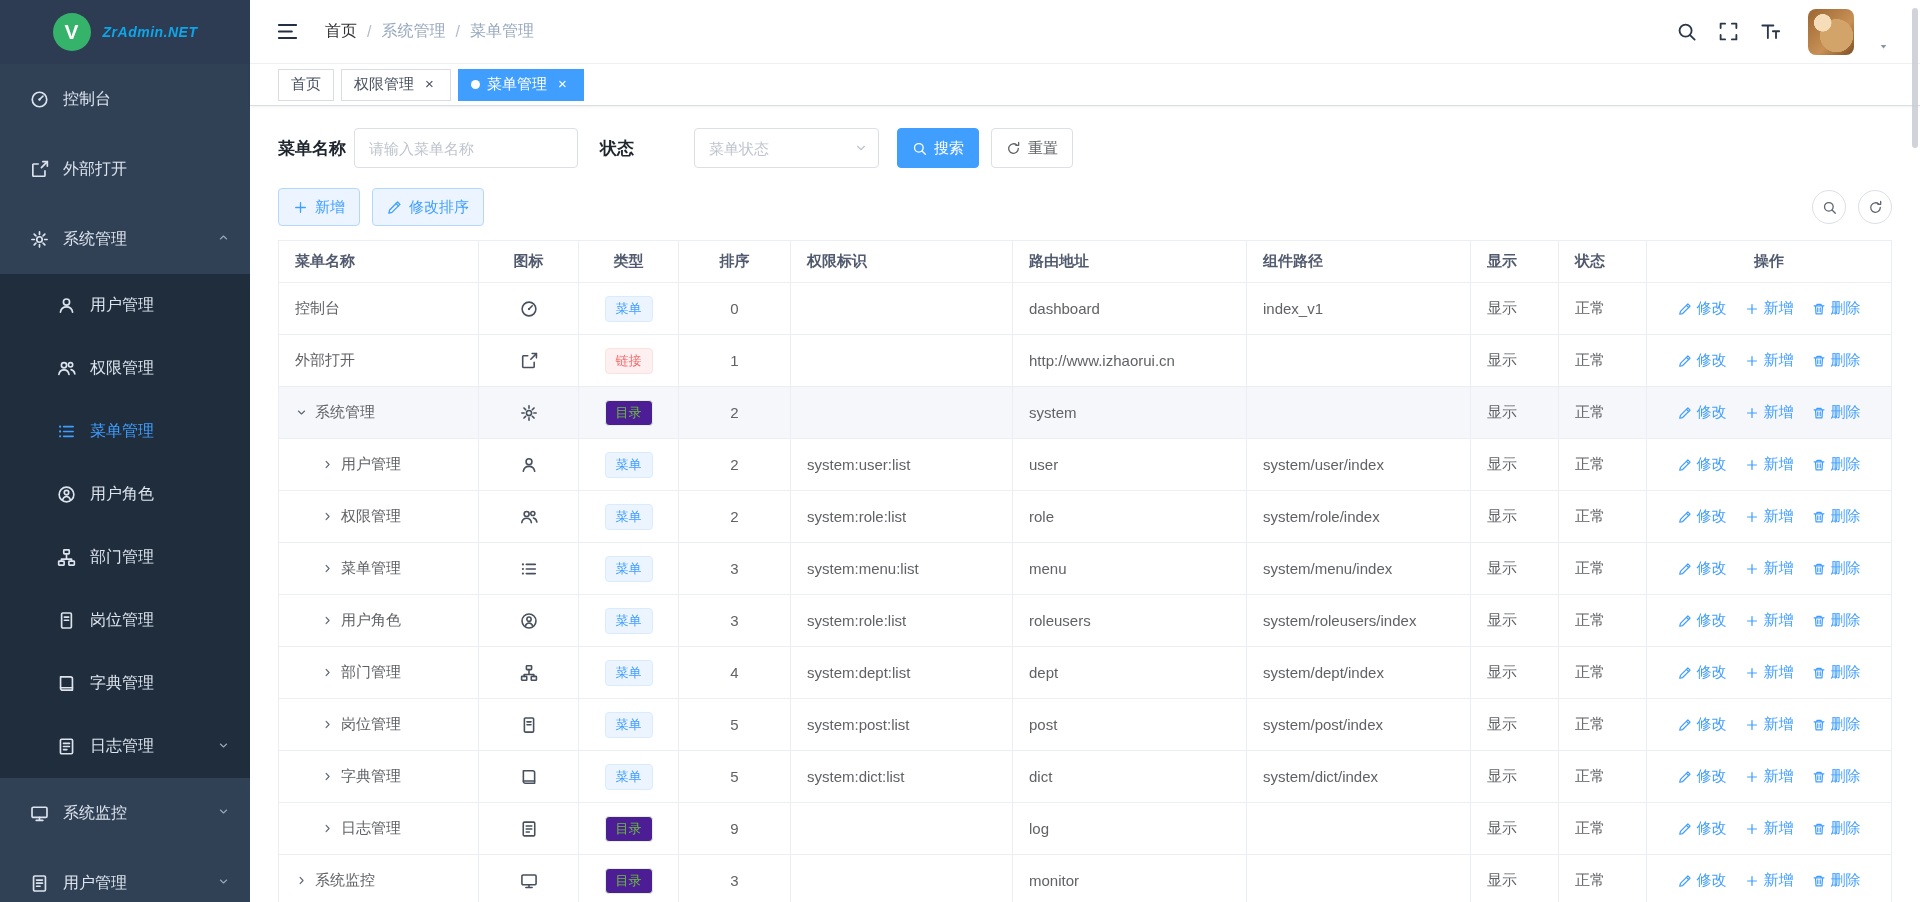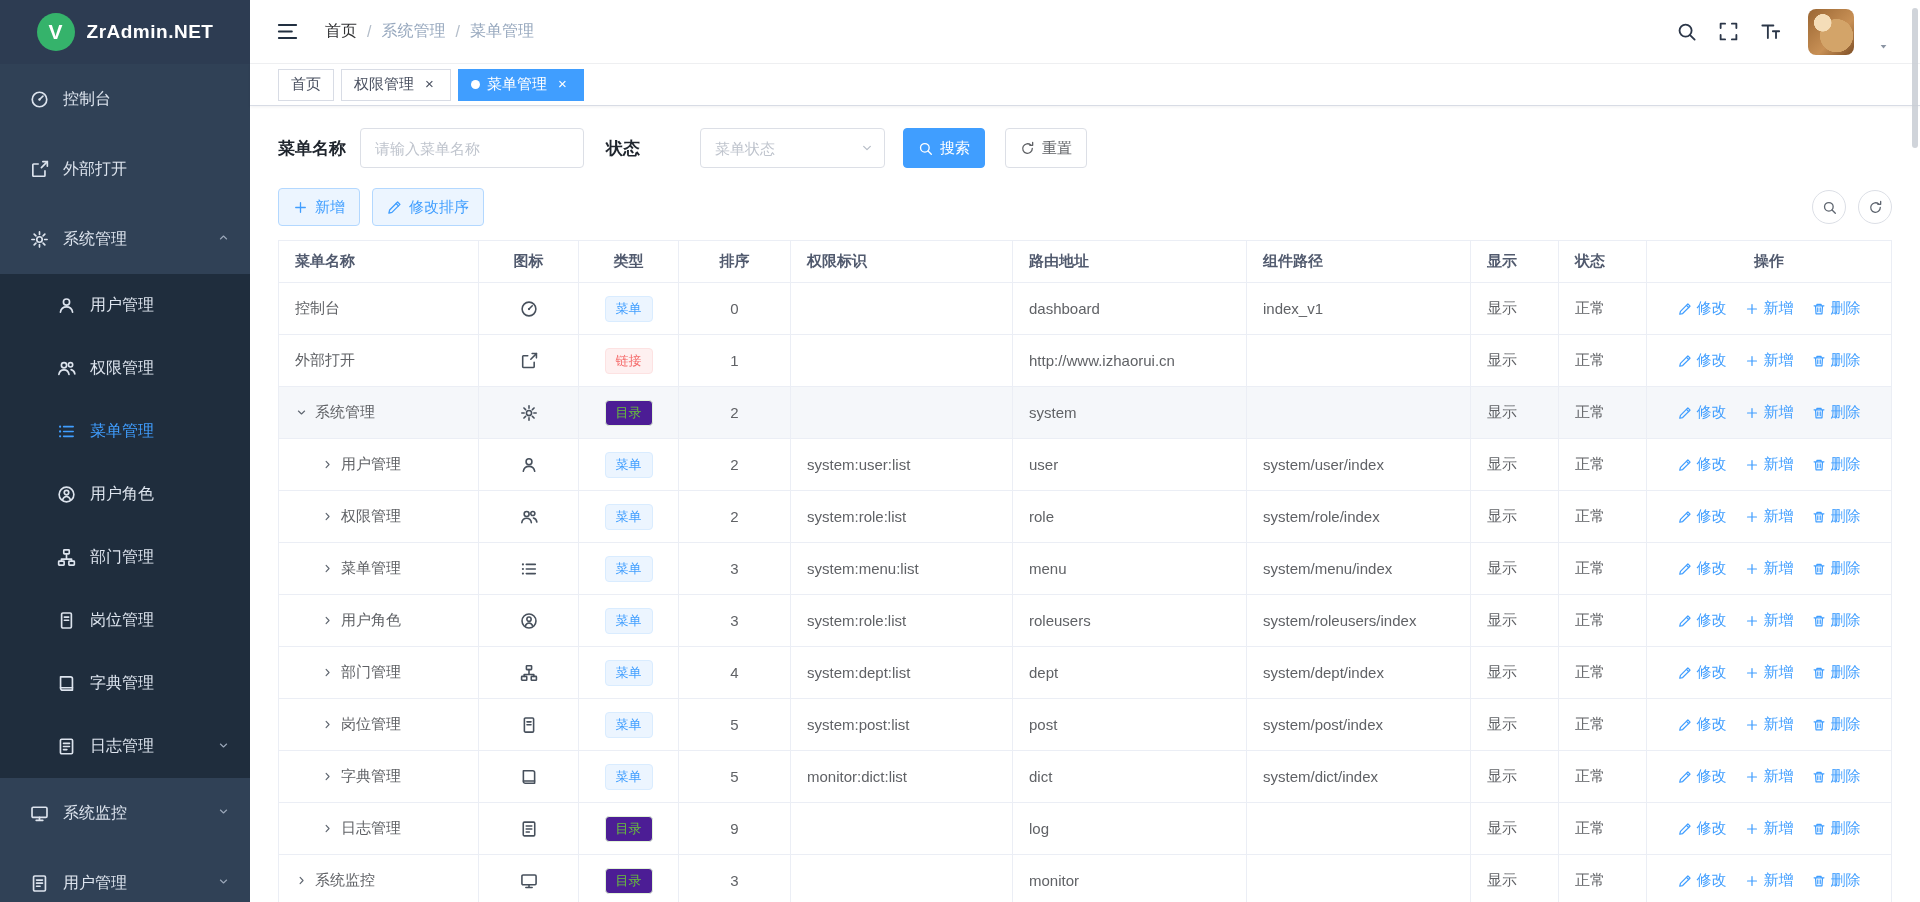--- a/index.html
+++ b/index.html
@@ -4,21 +4,21 @@
 <style>
   * { box-sizing: border-box; margin: 0; padding: 0; }
   html, body { width: 1920px; height: 902px; overflow: hidden; }
   body { font-family: "Liberation Sans", "DejaVu Sans", sans-serif; font-size: 15px; color: #606266; background: #fff; }
   .app { display: flex; width: 100%; height: 100%; }
 
   
   .sidebar { width: 250px; min-width: 250px; height: 100%; background: #304156; overflow: hidden; }
   .logo { height: 64px; display: flex; align-items: center; justify-content: center; gap: 12px; background: #2d3c52; cursor: pointer; }
   .logo-badge { width: 38px; height: 38px; border-radius: 50%; background: #35b36b; display: flex; align-items: center; justify-content: center; color: #fff; font-weight: 700; font-size: 21px; }
-  .logo-title { color: #ffffff; font-size: 19px; font-weight: 700; letter-spacing: .5px; }
+  .logo-title { color: #0ea5e9; font-size: 14px; font-weight: 700; letter-spacing: .5px; font-style: italic; }
   .side-item { position: relative; display: flex; align-items: center; gap: 14px; color: #dde4ee; cursor: pointer; font-size: 16px; }
   .side-item.top { height: 70px; padding: 0 20px 0 30px; }
   .side-item.sub { height: 63px; padding: 0 20px 0 57px; background: #1f2d3d; }
   .side-item .icon { display: inline-flex; }
   .side-item .icon svg { width: 19px; height: 19px; }
   .side-item .label { flex: 1; white-space: nowrap; }
   .side-item .arrow { position: absolute; right: 20px; color: #9aa7b9; }
   .side-item .arrow svg { width: 13px; height: 13px; }
   .side-item.active { color: #409eff; }
 
@@ -48,33 +48,33 @@
   .tag-item { display: inline-flex; align-items: center; gap: 7px; height: 32px; padding: 0 12px; border: 1px solid #d8dce5; background: #fff; color: #495060; font-size: 15px; cursor: pointer; white-space: nowrap; }
   .tag-item.active { background: #409eff; border-color: #409eff; color: #fff; }
   .tag-dot { width: 9px; height: 9px; border-radius: 50%; background: #fff; }
   .tag-close { width: 17px; height: 17px; line-height: 16px; text-align: center; border-radius: 50%; font-size: 15px; }
 
   
   .content { flex: 1; padding: 0 28px; overflow: hidden; }
 
   .filters { display: flex; align-items: center; margin-top: 22px; }
   .f-label { font-size: 17px; font-weight: 700; color: #20262e; white-space: nowrap; }
-  .el-input { height: 40px; border: 1px solid #dcdfe6; border-radius: 4px; padding: 0 14px; font-size: 15px; color: #606266; outline: none; background: #fff; font-family: inherit; width: 224px; margin-left: 14px; }
+  .el-input { height: 40px; border: 1px solid #dcdfe6; border-radius: 4px; padding: 0 14px; font-size: 15px; color: #606266; outline: none; background: #fff; font-family: inherit; width: 224px; margin-left: 8px; }
   .el-input::placeholder { color: #bfc4cd; }
   .select-wrap { position: relative; width: 233px; margin-left: 12px; padding-left: 48px; }
   .select-wrap .el-input { width: 100%; margin-left: 0; padding-right: 30px; }
   .sel-caret { position: absolute; right: 11px; top: 50%; transform: translateY(-50%); color: #b6bcc6; display: inline-flex; }
   .sel-caret svg { width: 14px; height: 14px; }
   .lbl-status { margin-left: 22px; }
 
   .btn { display: inline-flex; align-items: center; gap: 7px; height: 40px; padding: 0 14px; border-radius: 4px; border: 1px solid transparent; font-size: 15px; cursor: pointer; background: #fff; font-family: inherit; white-space: nowrap; }
   .btn .icon { display: inline-flex; }
   .btn .icon svg { width: 15px; height: 15px; }
   .btn.primary { background: #409eff; border-color: #409eff; color: #fff; margin-left: 18px; }
-  .btn.plain-default { border-color: #dcdfe6; color: #606266; margin-left: 20px; }
+  .btn.plain-default { border-color: #dcdfe6; color: #606266; margin-left: 12px; }
   .btn.plain-primary { background: #ecf5ff; border-color: #b3d8ff; color: #409eff; height: 38px; }
 
   .toolbar { display: flex; align-items: center; gap: 12px; margin-top: 20px; }
   .toolbar-right { margin-left: auto; display: flex; gap: 12px; }
   .circle-btn { width: 34px; height: 34px; border-radius: 50%; border: 1px solid #dcdfe6; background: #fff; color: #5f6670; display: inline-flex; align-items: center; justify-content: center; cursor: pointer; }
   .circle-btn svg { width: 15px; height: 15px; }
 
   
   table.grid { margin-top: 14px; width: 100%; border-collapse: collapse; table-layout: fixed; border: 1px solid #ebeef5; font-size: 15px; }
   table.grid th { height: 42px; background: #fff; color: #515a6e; font-weight: 700; padding: 0 16px; border-right: 1px solid #ebeef5; border-bottom: 1px solid #ebeef5; white-space: nowrap; overflow: hidden; }
@@ -910,21 +910,21 @@
                 </div>
               </td>
               <td class="c-center"><span class="row-icon">
                   <svg viewBox="0 0 16 16" fill="none" stroke="currentColor" stroke-width="1.4" stroke-linecap="round" stroke-linejoin="round">
                     <path d="M3 2.4h8.3c.9 0 1.7.8 1.7 1.7v9.5H4.7c-.9 0-1.7-.8-1.7-1.7z"></path>
                     <path d="M3 11.6h10"></path>
                   </svg>
                 </span></td>
               <td class="c-center"><span class="pill pill-blue">菜单</span></td>
               <td class="c-center">5</td>
-              <td class="c-left">monitor:dict:list</td>
+              <td class="c-left">system:dict:list</td>
               <td class="c-left">dict</td>
               <td class="c-left">system/dict/index</td>
               <td class="c-left">显示</td>
               <td class="c-left">正常</td>
               <td class="c-center">
                 <div class="ops-wrap">
                   <span class="op-link">
                     <span class="icon">
                       <svg viewBox="0 0 16 16" fill="none" stroke="currentColor" stroke-width="1.4" stroke-linecap="round" stroke-linejoin="round">
                         <path d="M11.3 2.2l2.5 2.5-8.5 8.5-3.3.8.8-3.3z"></path>

